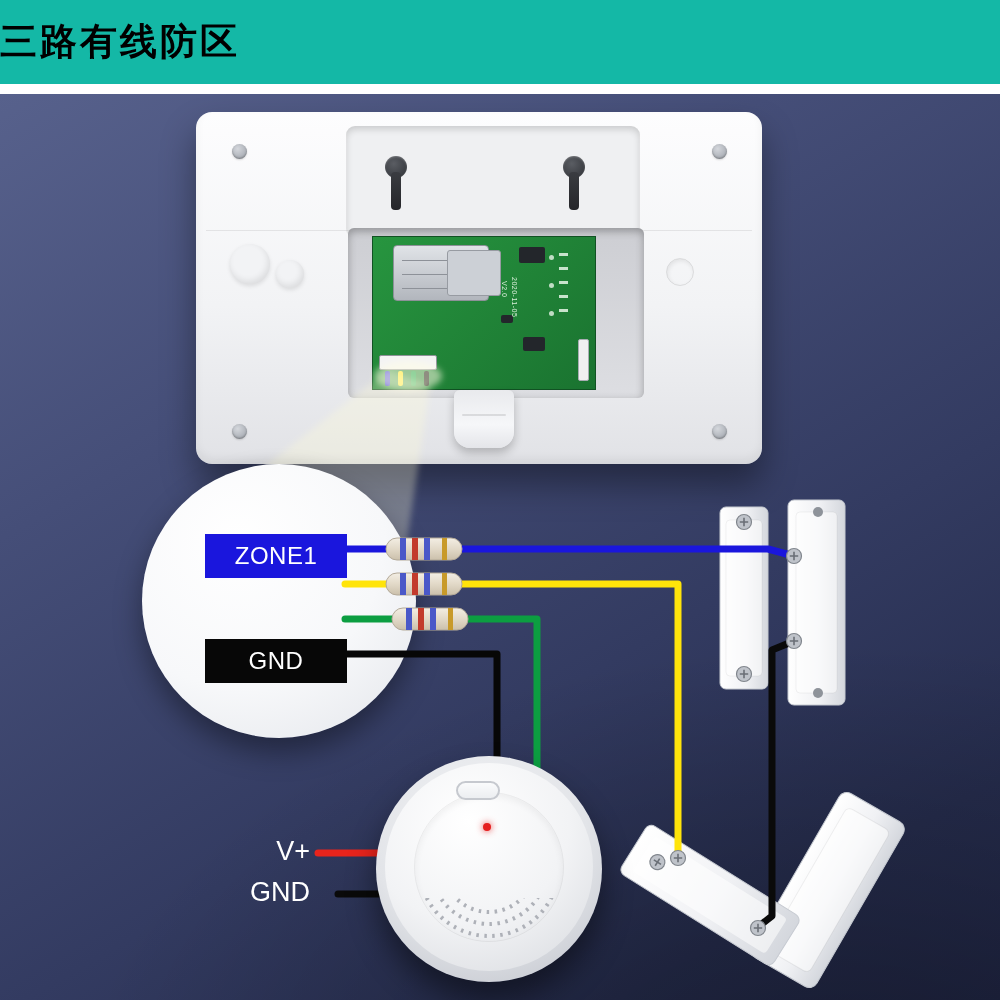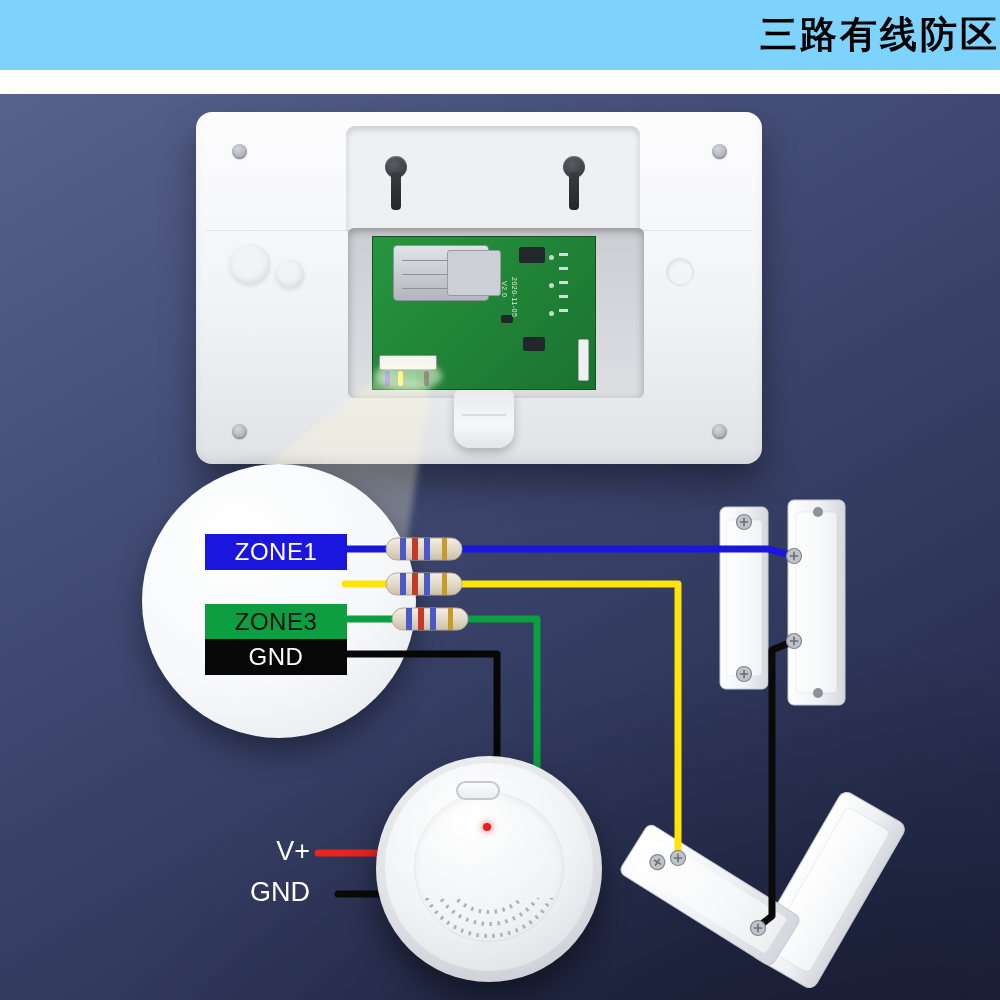--- a/index.html
+++ b/index.html
@@ -2,21 +2,21 @@
 <html><head>
 <meta charset="utf-8">
 <style>
   *{margin:0;padding:0;box-sizing:border-box}
   html,body{width:1000px;height:1000px}
   body{font-family:"Liberation Sans",sans-serif;background:#fff}
   #stage{position:relative;width:1000px;height:1000px;overflow:hidden;background:#fff}
   .abs{position:absolute}
 
   
-  #header{position:absolute;left:0;top:0;width:1000px;height:70px;background:#7dd3fc;display:flex;align-items:center;justify-content:flex-end}
+  #header{position:absolute;left:0;top:0;width:1000px;height:84px;background:#14b8a6;display:flex;align-items:center;justify-content:flex-start}
   #title{font-size:37px;font-weight:600;letter-spacing:3px;color:#000}
 
   
   #bg{position:absolute;left:0;top:94px;width:1000px;height:906px;
       background:linear-gradient(150deg,#57618c 0%,#454e78 30%,#333b61 62%,#262d4e 85%,#222848 100%)}
   #bg:after{content:"";position:absolute;inset:0;
       background:radial-gradient(140% 90% at 85% 110%,rgba(0,0,0,0.35) 0%,rgba(0,0,0,0) 55%)}
 
   
   #panel{position:absolute;left:196px;top:112px;width:566px;height:352px;border-radius:16px;
@@ -56,21 +56,21 @@
       background:linear-gradient(180deg,#e9eaed 0%,#f6f7f9 60%,#e4e5e9 100%);
       box-shadow:0 5px 10px rgba(0,0,0,0.22)}
   #mounttab:after{content:"";position:absolute;left:8px;top:24px;width:44px;height:2px;background:rgba(0,0,0,0.10);border-radius:1px}
 
   
   #lens{position:absolute;left:142px;top:464px;width:274px;height:274px;border-radius:50%;
       background:radial-gradient(circle at 35% 28%,#ffffff 0%,#f7f8fa 55%,#e9ebef 85%,#dfe2e8 100%);
       box-shadow:0 14px 28px rgba(0,0,0,0.38)}
 
   
-  .zonebar{position:absolute;left:205px;width:142px;height:36px;display:flex;align-items:center;justify-content:center;
+  .zonebar{position:absolute;left:205px;width:142px;height:44px;display:flex;align-items:center;justify-content:center;
       font-size:24px;letter-spacing:0.5px}
 
   
   #detector{position:absolute;left:376px;top:756px;width:226px;height:226px;border-radius:50%;
       background:radial-gradient(circle at 45% 32%,#f4f5f7 0%,#e2e4e8 55%,#c9ccd3 85%,#b6bac2 100%);
       box-shadow:0 18px 30px rgba(0,0,0,0.45)}
   #dome{position:absolute;left:9px;top:7px;width:208px;height:208px;border-radius:50%;
       background:radial-gradient(circle at 40% 28%,#ffffff 0%,#f2f3f5 52%,#dfe1e5 85%,#d2d5da 100%)}
   #dring{position:absolute;left:38px;top:36px;width:150px;height:150px;border-radius:50%;
       border:1px solid rgba(0,0,0,0.06);box-shadow:inset 0 3px 7px rgba(0,0,0,0.05)}
@@ -227,21 +227,20 @@
       <rect x="448" y="608" width="5" height="22" fill="#c89a2a"></rect>
     </g>
 
     <use href="#screw" x="794" y="556"></use>
     <use href="#screw" x="794" y="641"></use>
     <use href="#screw" x="678" y="858"></use>
     <use href="#screw" x="758" y="928"></use>
   </svg>
 
   <div class="zonebar" style="top: 534px; background-color: rgb(26, 22, 221); color: rgb(255, 255, 255);">ZONE1</div>
-  <div class="zonebar" style="top: 604px; background-color: rgb(12, 158, 65); color: rgb(17, 17, 17);">ZONE3</div>
   <div class="zonebar" style="top: 639px; background-color: rgb(7, 7, 7); color: rgb(255, 255, 255);">GND</div>
 
   <div id="detector">
     <div id="dome"></div>
     <div id="dring"></div>
     <div id="dbutton"></div>
     <div id="dled"></div>
     <svg class="abs noptr" width="226" height="226" style="left:0;top:0">
       <defs>
           <clipPath id="gclip">

